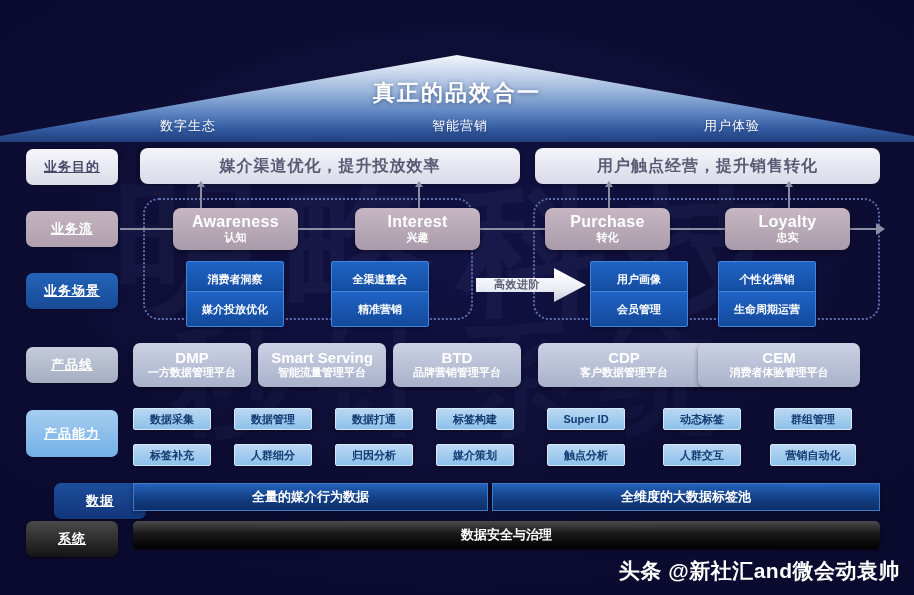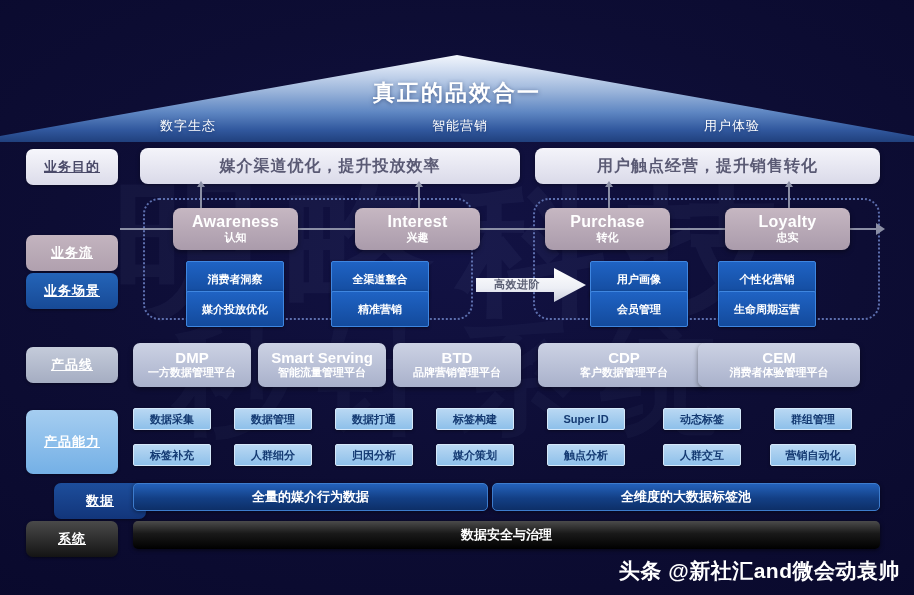--- a/index.html
+++ b/index.html
@@ -81,21 +81,20 @@
   }
   .lbl-purpose {
     background: linear-gradient(to bottom, #f6f6fb 0%, #dcdcea 100%);
     color: #4a4a68;
     box-shadow: 0 1px 3px rgba(0,0,0,0.35);
   }
   .lbl-flow {
     background: linear-gradient(to bottom, #c3b4bf 0%, #b0a0ae 100%);
     color: #ffffff;
     box-shadow: 0 1px 3px rgba(0,0,0,0.35);
-    margin-top: 24px;
   }
   .lbl-scene {
     background: linear-gradient(to bottom, #2464b8 0%, #174a96 100%);
     color: #ffffff;
     box-shadow: 0 1px 3px rgba(0,0,0,0.4);
   }
   .lbl-product {
     background: linear-gradient(to bottom, #c4cbda 0%, #a5adc2 100%);
     color: #ffffff;
     box-shadow: 0 1px 3px rgba(0,0,0,0.35);
@@ -237,21 +236,21 @@
     border: 1px solid #d5e8fa;
     display: flex; align-items: center; justify-content: center;
     font-size: 11px; font-weight: 700; color: #143a72;
     box-shadow: 0 1px 3px rgba(0,0,0,0.4);
   }
 
   
   .data-bar {
     position: absolute;
     top: 483px; height: 28px;
-    border-radius: 5px;
+    border-radius: 0;
     background: linear-gradient(to bottom, #2462bb 0%, #133f85 55%, #0d2f68 100%);
     border: 1px solid #3d7ccd;
     display: flex; align-items: center; justify-content: center;
     font-size: 13px; font-weight: 700; color: #ffffff;
     box-shadow: 0 1px 4px rgba(0,0,0,0.45);
   }
   #data-left  { left: 133px; width: 355px; }
   #data-right { left: 492px; width: 388px; }
 
   
@@ -368,21 +367,21 @@
   </div>
   <div class="product-card" style="left:538px; width:172px">
     <span class="product-en">CDP</span>
     <span class="product-cn">客户数据管理平台</span>
   </div>
   <div class="product-card" style="left:698px; width:162px">
     <span class="product-en">CEM</span>
     <span class="product-cn">消费者体验管理平台</span>
   </div>
 
-  <div class="row-label lbl-capability" style="left:26px; top:410px; height:64px;">产品能力</div>
+  <div class="row-label lbl-capability" style="left:26px; top:410px; height:47px;">产品能力</div>
 
   <div class="cap-tag" style="left:133px; top:408px">数据采集</div>
   <div class="cap-tag" style="left:234px; top:408px">数据管理</div>
   <div class="cap-tag" style="left:335px; top:408px">数据打通</div>
   <div class="cap-tag" style="left:436px; top:408px">标签构建</div>
   <div class="cap-tag" style="left:547px; top:408px">Super ID</div>
   <div class="cap-tag" style="left:663px; top:408px">动态标签</div>
   <div class="cap-tag" style="left:774px; top:408px">群组管理</div>
 
   <div class="cap-tag" style="left:133px; top:444px">标签补充</div>

